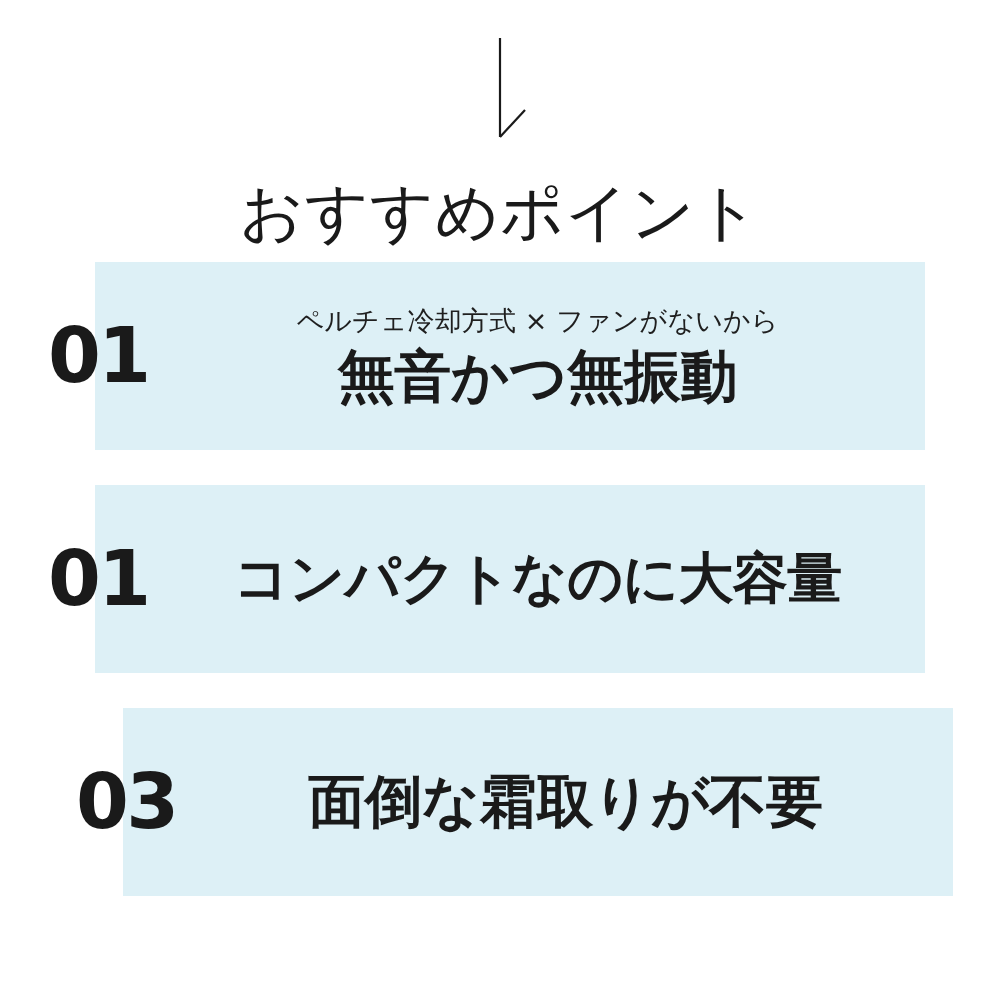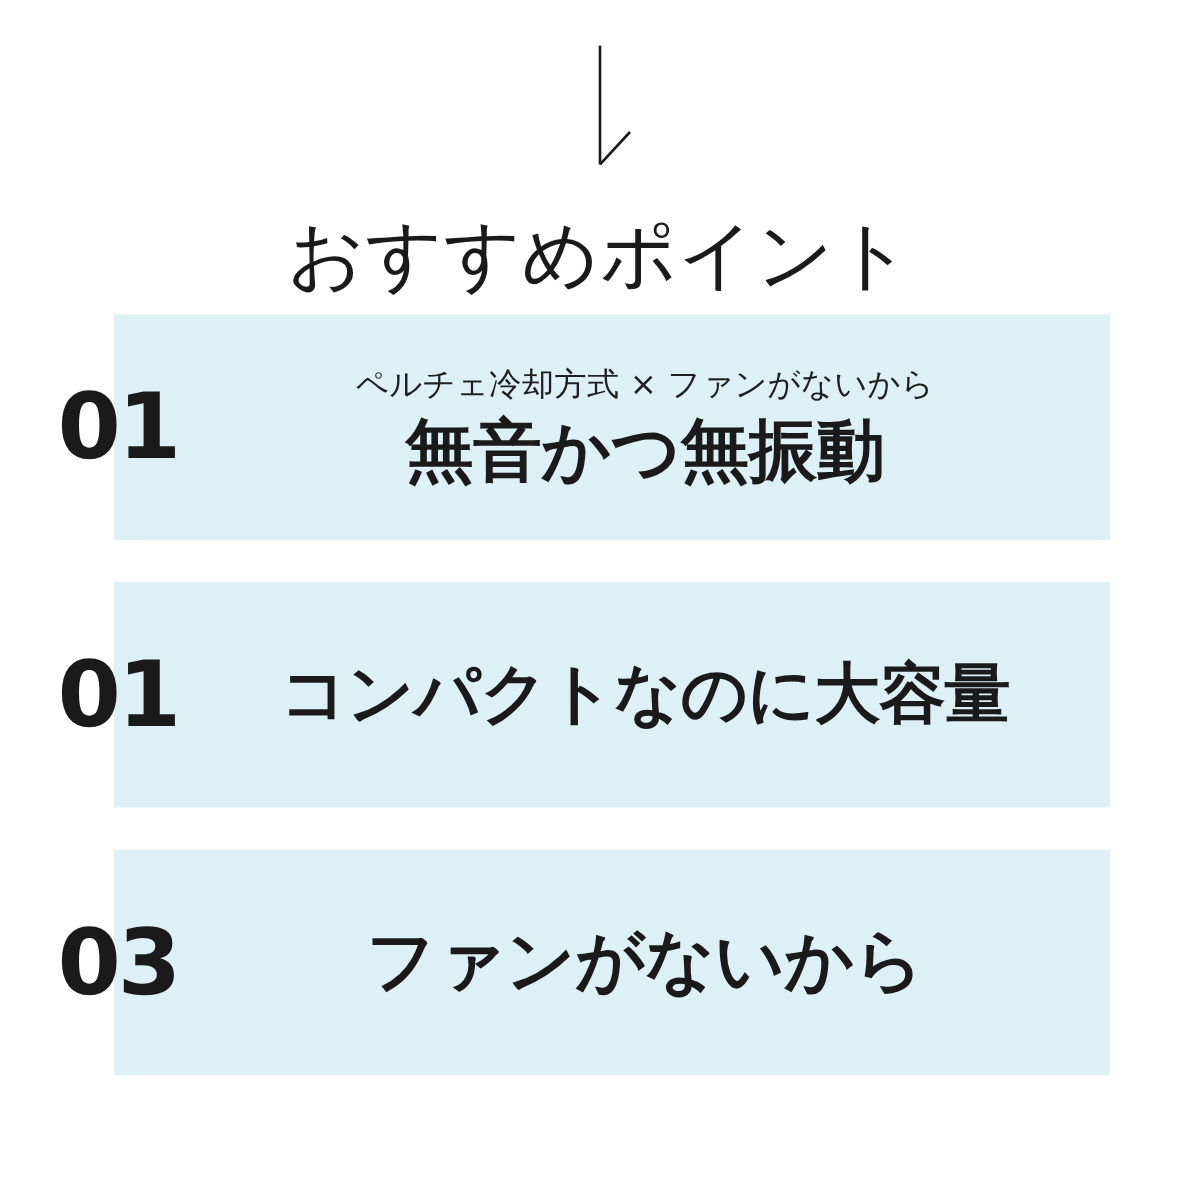--- a/index.html
+++ b/index.html
@@ -61,20 +61,21 @@
     width: 1000px;
   }
 
   .feature-row {
     position: relative;
     height: 188px;
     margin-bottom: 35px;
   }
   .feature-row:last-child {
     margin-bottom: 0;
+    margin-left: 28px;
   }
 
   .feature-panel {
     position: absolute;
     left: 95px;
     top: 0;
     width: 830px;
     height: 188px;
     background: #ddf0f6;
   }
@@ -163,18 +164,18 @@
       <div class="feature-number">01</div>
       <div class="feature-text">
         <div class="feature-head wide">コンパクトなのに大容量</div>
       </div>
     </div>
 
     <div class="feature-row">
       <div class="feature-panel"></div>
       <div class="feature-number">03</div>
       <div class="feature-text">
-        <div class="feature-head">ファンがないから</div>
+        <div class="feature-head">面倒な霜取りが不要</div>
       </div>
     </div>
 
   </div>
 </div>
 
 </body></html>

